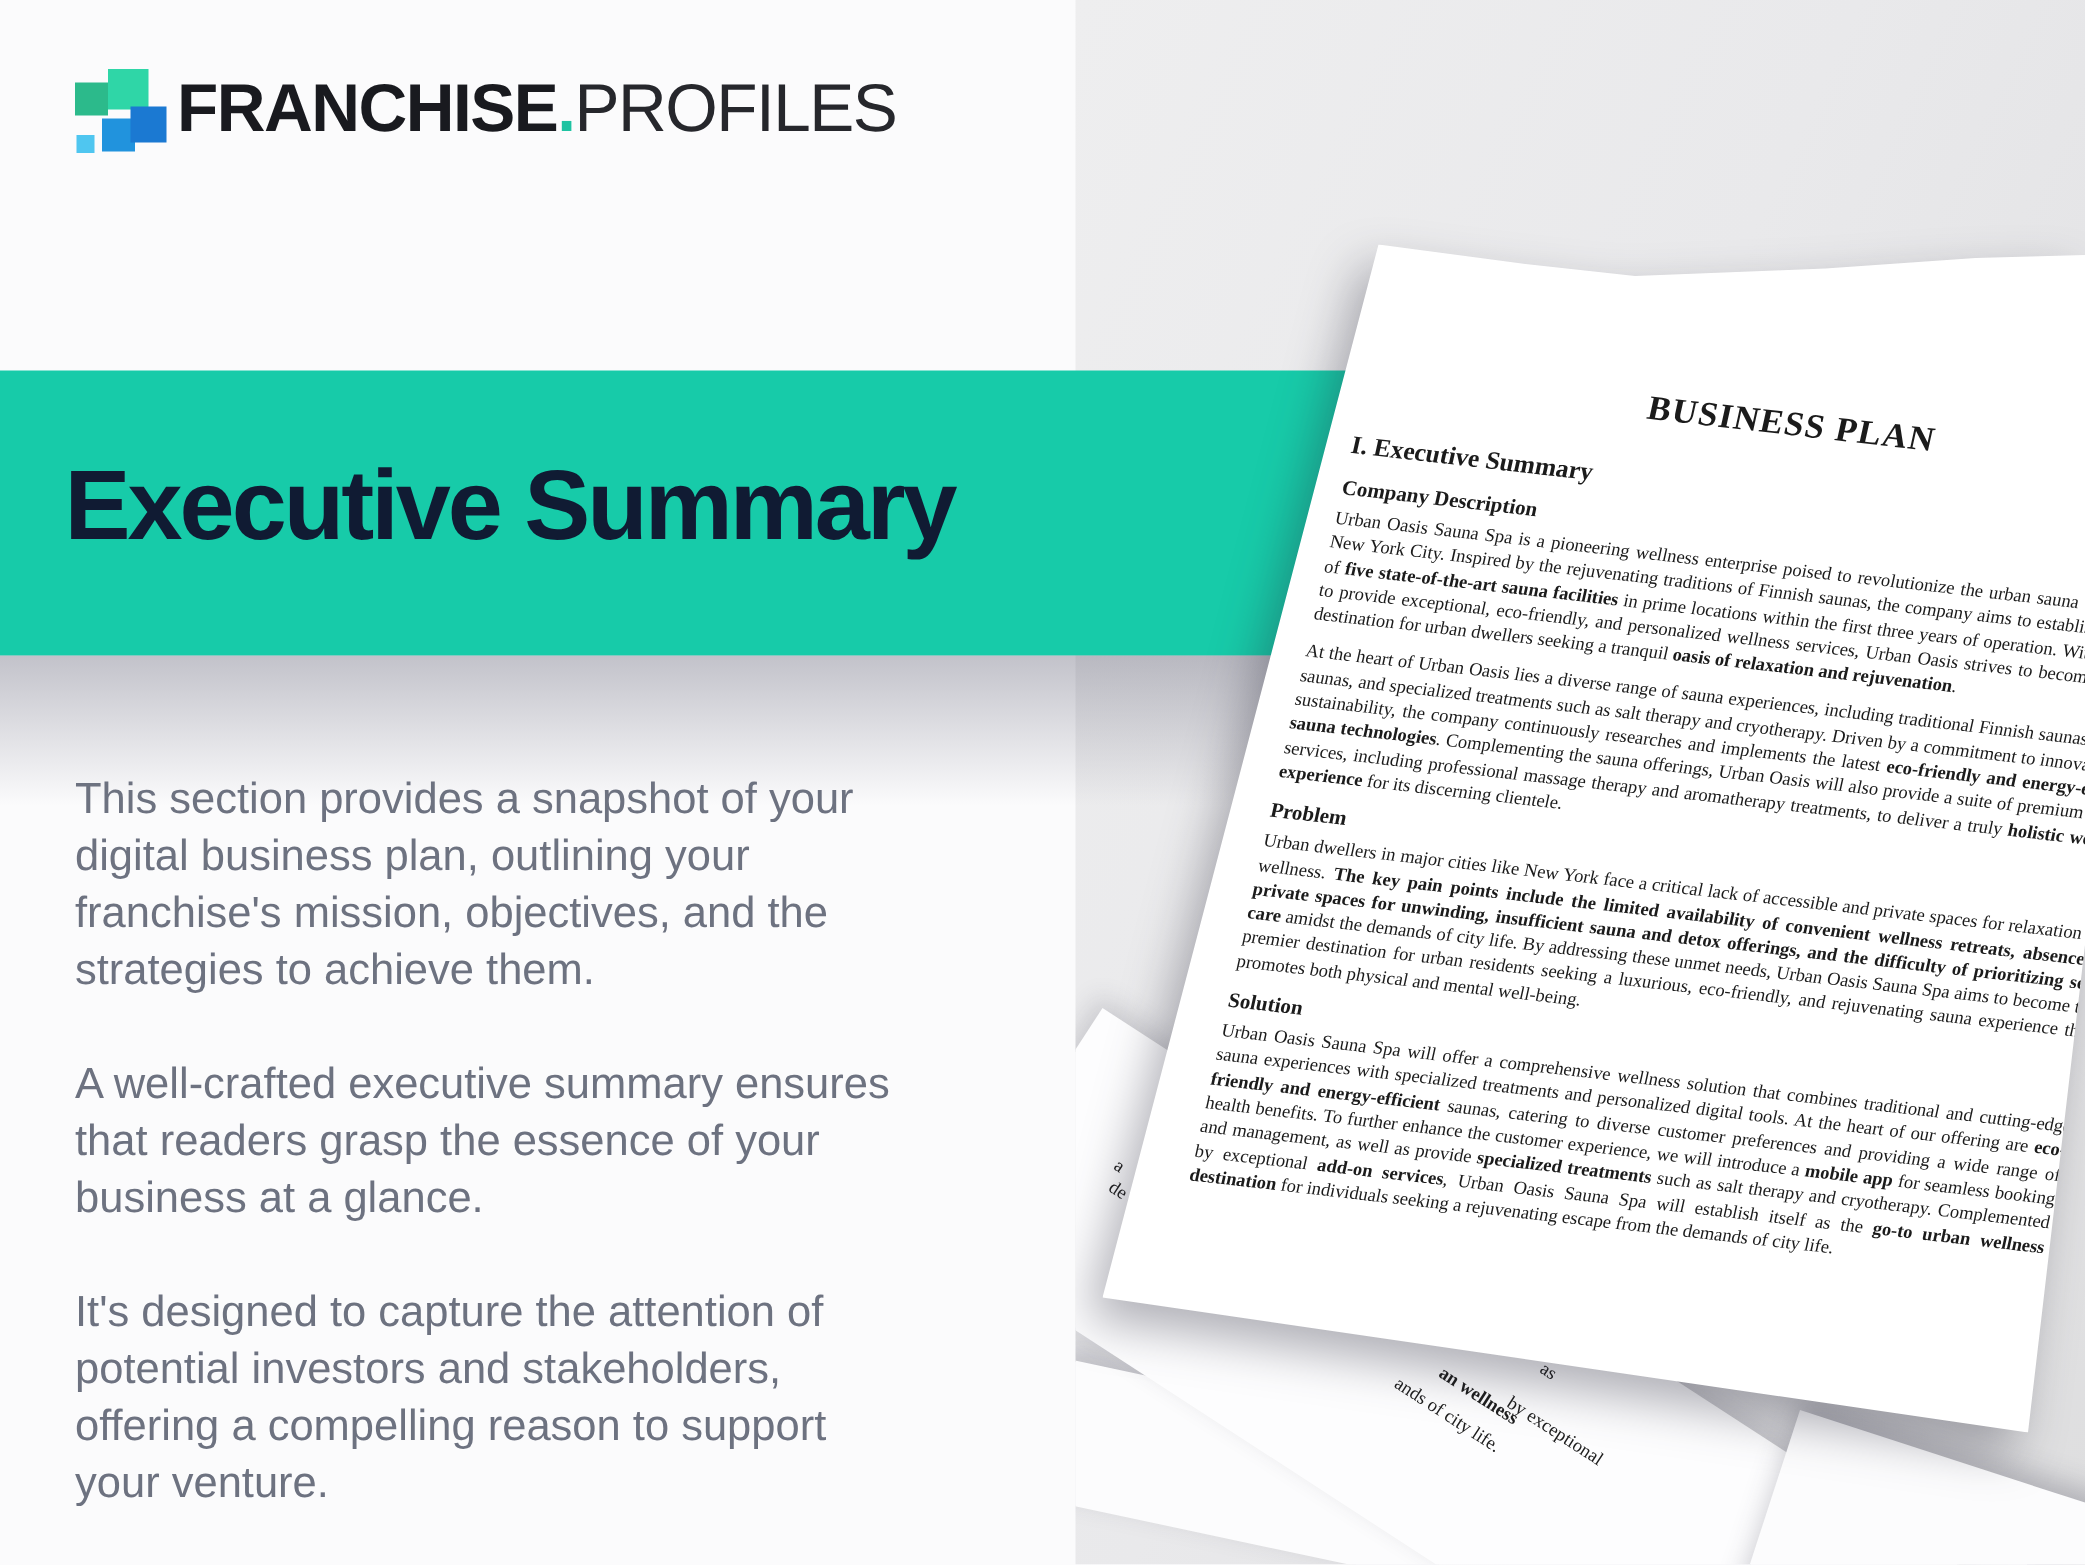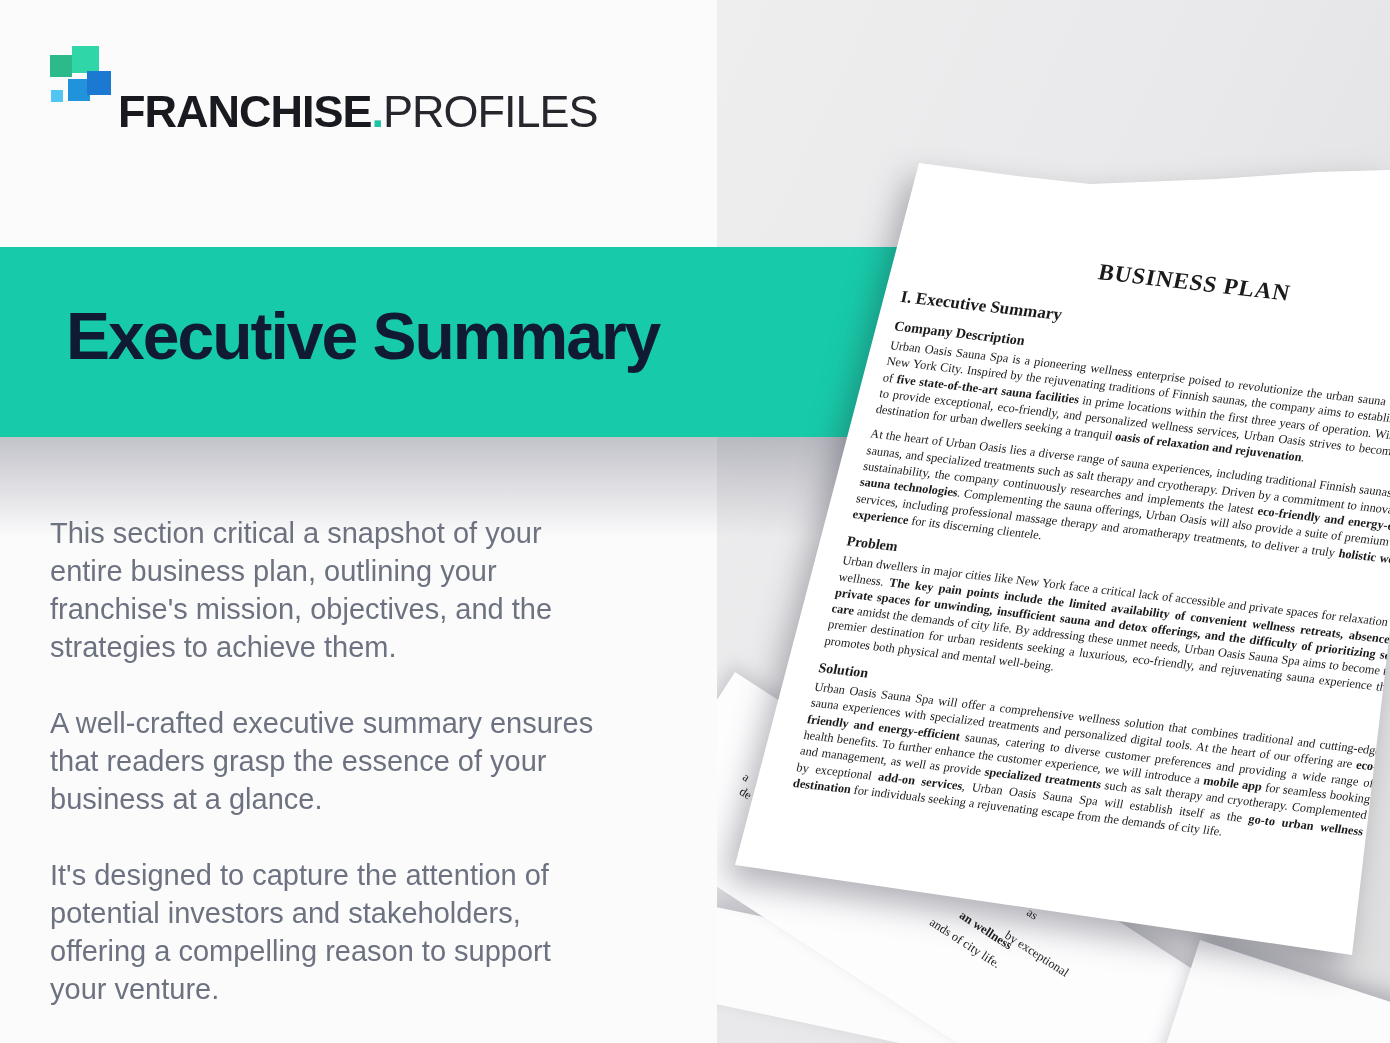--- a/index.html
+++ b/index.html
@@ -15,35 +15,35 @@
     background:linear-gradient(115deg,#eeeeef 0%,#e9e9eb 45%,#e2e2e4 80%,#dededf 100%);
   }
 
   
   .banner{position:absolute;left:0;top:247px;width:1390px;height:190px;background:#17cba9;z-index:1;}
   .banner-shadow{
     position:absolute;left:0;top:437px;width:1390px;height:100px;z-index:1;
     background:linear-gradient(180deg,rgba(94,94,114,0.36),rgba(94,94,114,0));
   }
   .banner-title{
-    position:absolute;left:66px;top:303px;z-index:2;margin:0;
+    position:absolute;left:43px;top:303px;z-index:2;margin:0;
     font-size:66px;line-height:1;font-weight:bold;letter-spacing:-2px;color:#101b33;
   }
 
   
   .logo-icon{position:absolute;left:46px;top:44px;width:66px;height:62px;z-index:2;}
   .sq{position:absolute;display:block;}
   .sq-teal{left:26px;top:2px;width:27px;height:27px;background:#2fd6a7;}
   .sq-green{left:4px;top:11px;width:22px;height:22px;background:#2cba8b;}
   .sq-blue-lg{left:41px;top:27px;width:24px;height:24px;background:#1b79d2;}
   .sq-blue{left:22px;top:35px;width:22px;height:22px;background:#2193dd;}
   .sq-lightblue{left:5px;top:46px;width:12px;height:12px;background:#4fc6f0;}
   .logo-text{
     position:absolute;left:118px;top:47px;z-index:2;
-    font-size:45px;line-height:1.1;letter-spacing:-1px;color:#191a1f;white-space:nowrap;margin-top:40px;
+    font-size:45px;line-height:1.1;letter-spacing:-1px;color:#191a1f;white-space:nowrap;
   }
   .brand-bold{font-weight:bold;}
   .brand-dot{font-weight:bold;color:#1ec3a2;}
   .brand-light{font-weight:normal;color:#26272c;}
 
   
   .intro{
     position:absolute;left:50px;top:514px;width:560px;z-index:3;
     font-size:29px;line-height:38px;color:#6d7280;
   }
@@ -105,21 +105,21 @@
   <div class="logo-icon">
     <span class="sq sq-green"></span>
     <span class="sq sq-teal"></span>
     <span class="sq sq-lightblue"></span>
     <span class="sq sq-blue"></span>
     <span class="sq sq-blue-lg"></span>
   </div>
   <div class="logo-text"><span class="brand-bold">FRANCHISE</span><span class="brand-dot">.</span><span class="brand-light">PROFILES</span></div>
 
   <div class="intro">
-    <p>This section critical a snapshot of your entire business plan, outlining your franchise's mission, objectives, and the strategies to achieve them.</p>
+    <p>This section provides a snapshot of your digital business plan, outlining your franchise's mission, objectives, and the strategies to achieve them.</p>
     <p>A well-crafted executive summary ensures that readers grasp the essence of your business at a glance.</p>
     <p>It's designed to capture the attention of potential investors and stakeholders, offering a compelling reason to support your venture.</p>
   </div>
 
   <div class="photo-area">
     <div class="sheet sheet-under"></div>
 
     <div class="sheet sheet-frag">
       <span class="frag f0">a</span>
       <span class="frag f1">de</span>

